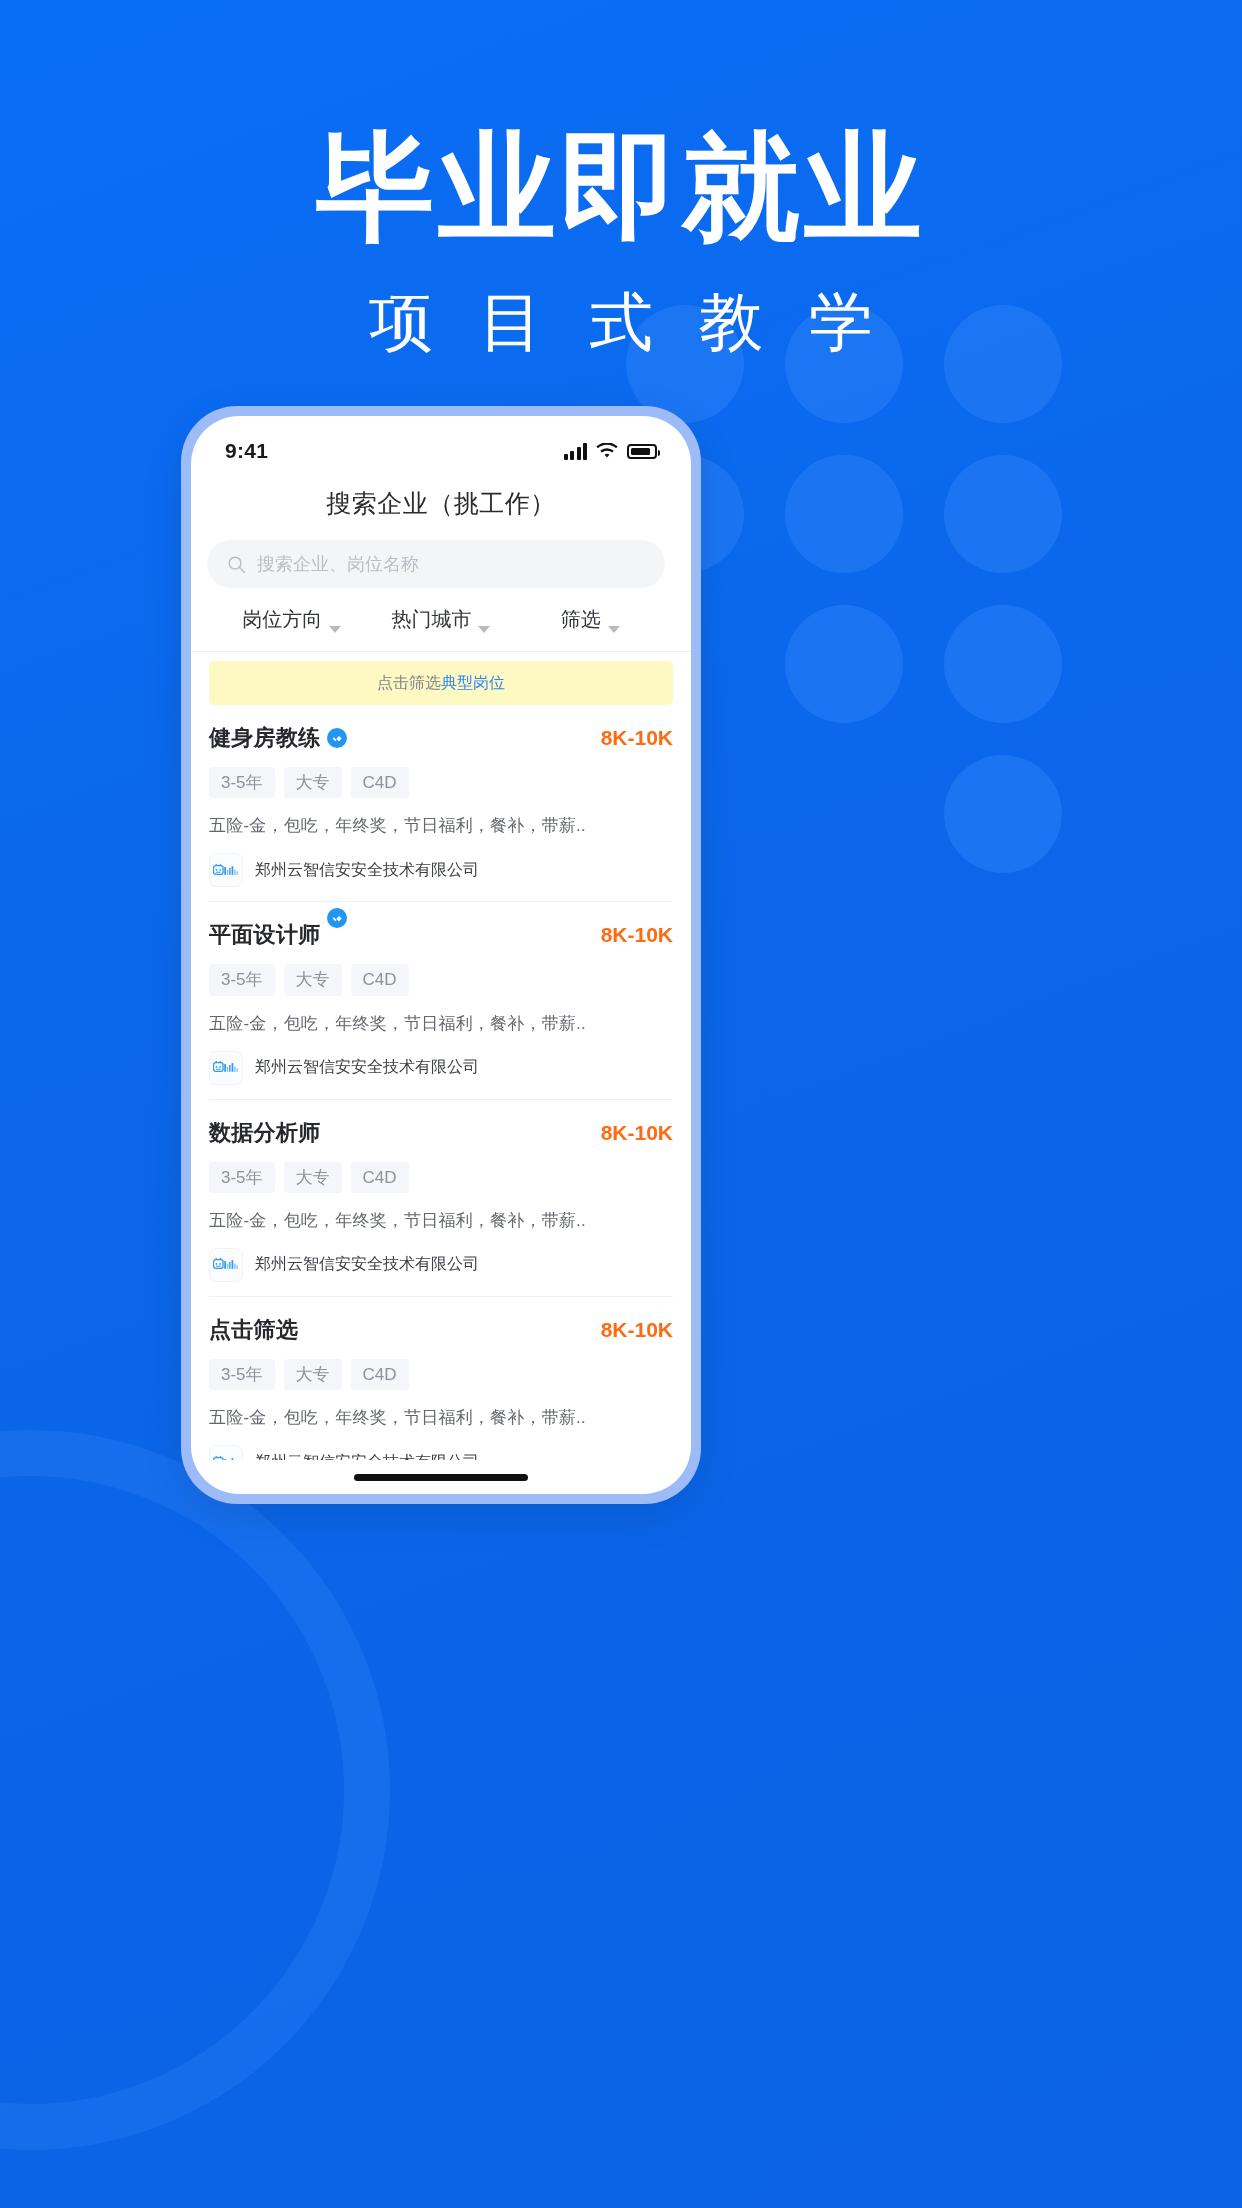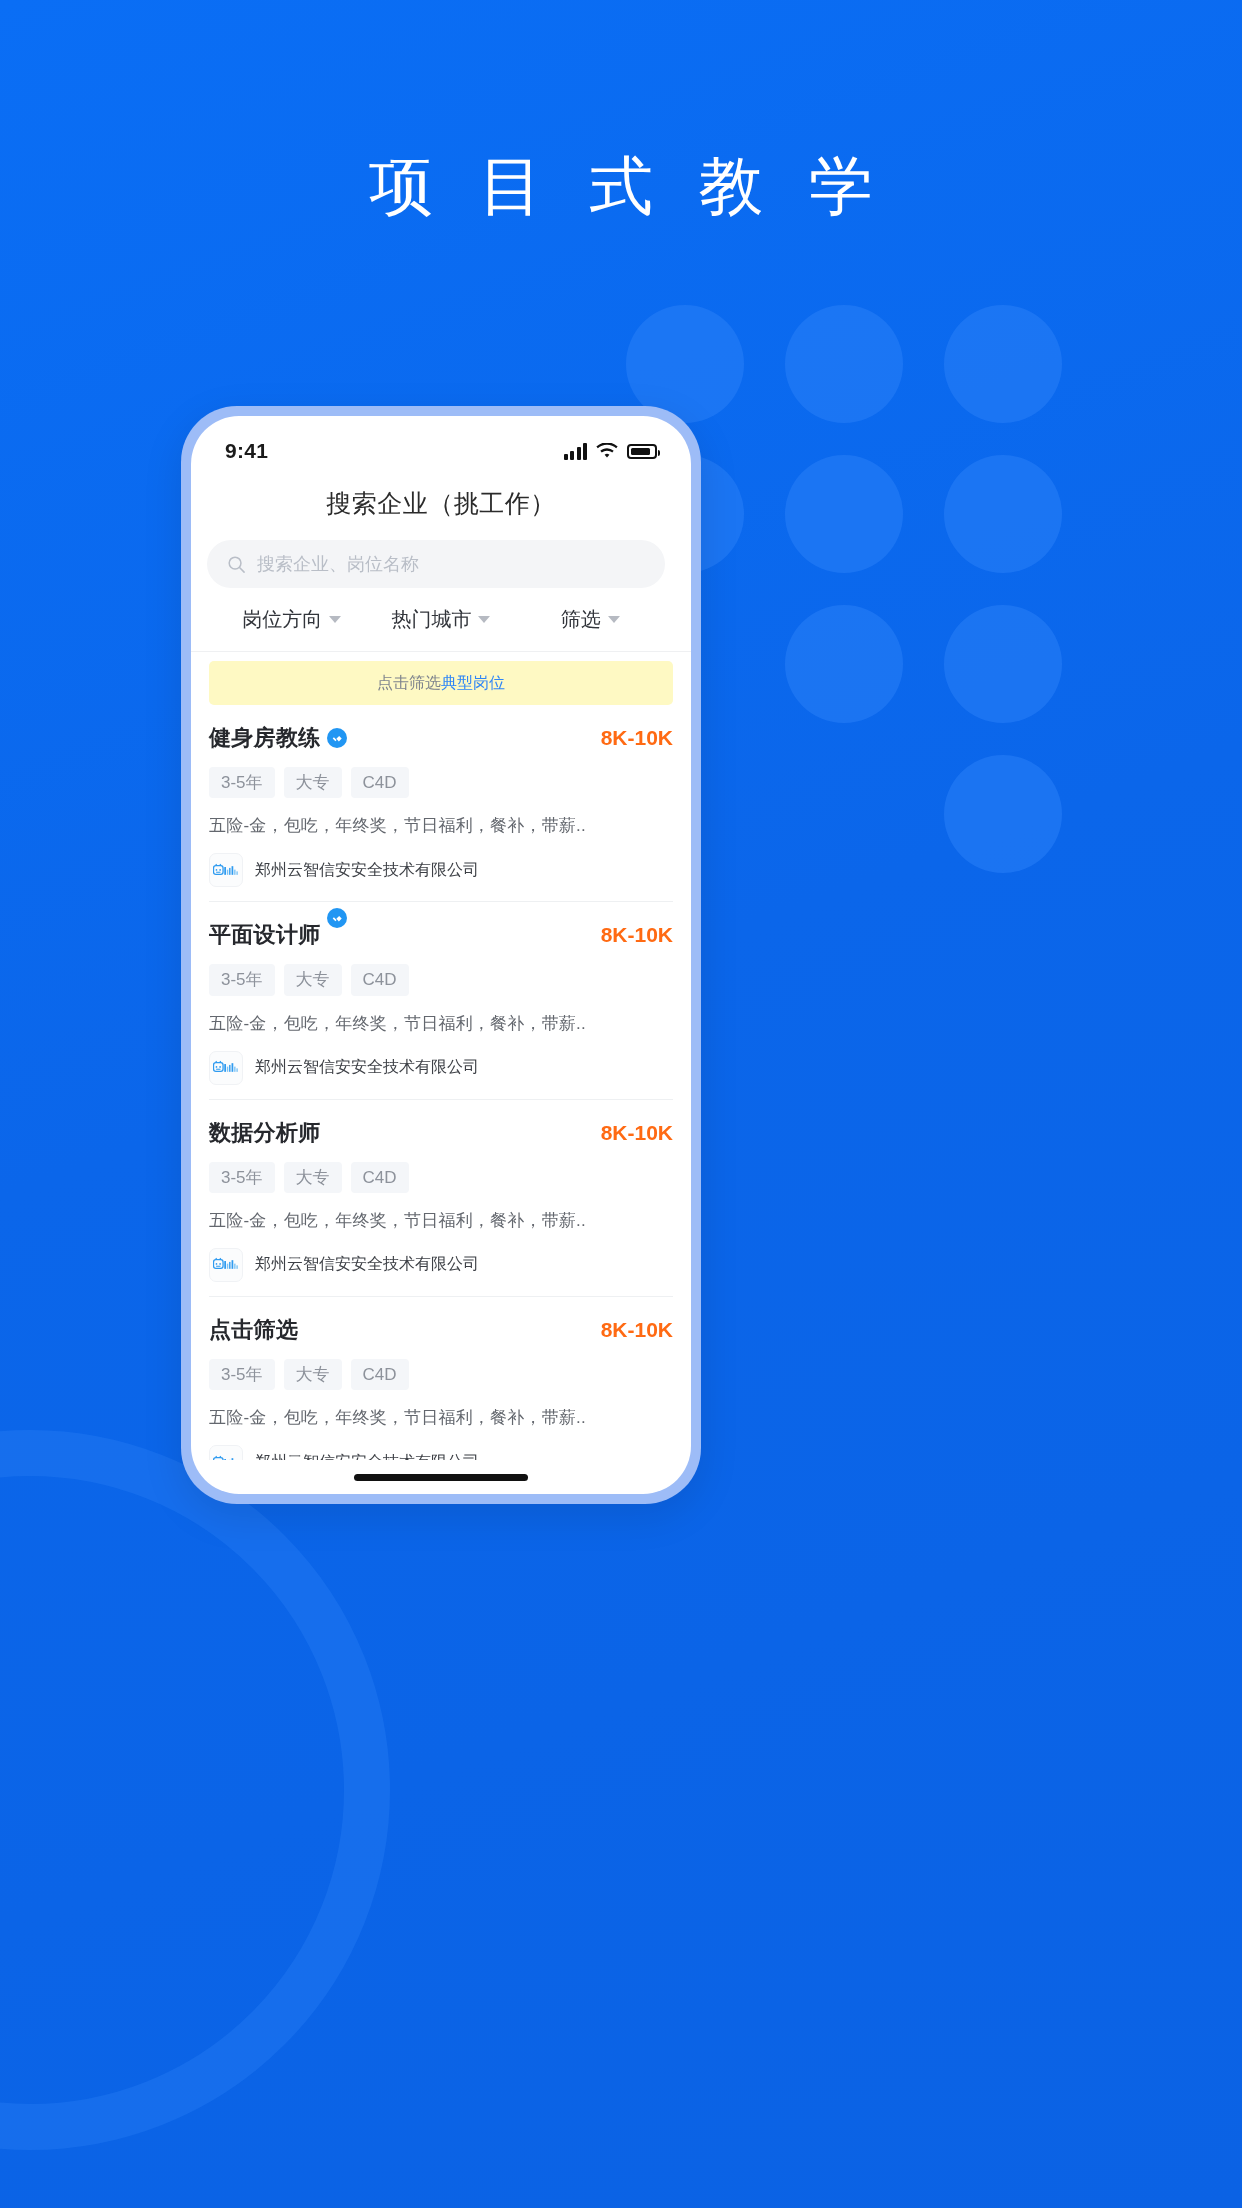--- a/index.html
+++ b/index.html
@@ -111,21 +111,21 @@
   }
   .search .mag { width:19px; height:19px; flex:0 0 auto; }
   .search .ph { font-size:18px; color:#b9bec7; }
 
   
   .filters {
     display:flex; align-items:center; height:64px;
     padding:0 26px; flex:0 0 auto;
     border-bottom:1px solid #eff0f2;
   }
-  .filter { flex:1; display:flex; align-items:center; justify-content:center; gap:7px; }
+  .filter { flex:1; display:flex; align-items:flex-end; justify-content:center; gap:7px; }
   .filter .lbl { font-size:20px; color:#32353b; }
   .caret {
     width:0;height:0;
     border-left:6px solid transparent;
     border-right:6px solid transparent;
     border-top:7px solid #b6bac2;
   }
 
   
   .banner-wrap { padding:9px 18px 0 18px; flex:0 0 auto;}
@@ -184,20 +184,21 @@
   <div class="dot" style="left:944px; top:305px; width:118px; height:118px;"></div>
   <div class="dot" style="left:626px; top:455px; width:118px; height:118px;"></div>
   <div class="dot" style="left:785px; top:455px; width:118px; height:118px;"></div>
   <div class="dot" style="left:944px; top:455px; width:118px; height:118px;"></div>
   <div class="dot" style="left:785px; top:605px; width:118px; height:118px;"></div>
   <div class="dot" style="left:944px; top:605px; width:118px; height:118px;"></div>
   <div class="dot" style="left:944px; top:755px; width:118px; height:118px;"></div>
 </div>
 
 <div class="headline">
+  <h1>毕业即就业</h1>
   <h2>项目式教学</h2>
 </div>
 
 <div class="phone">
   <div class="screen">
 
     <div class="statusbar">
       <div class="status-time">9:41</div>
       <div class="status-icons">
         <span class="sig">

